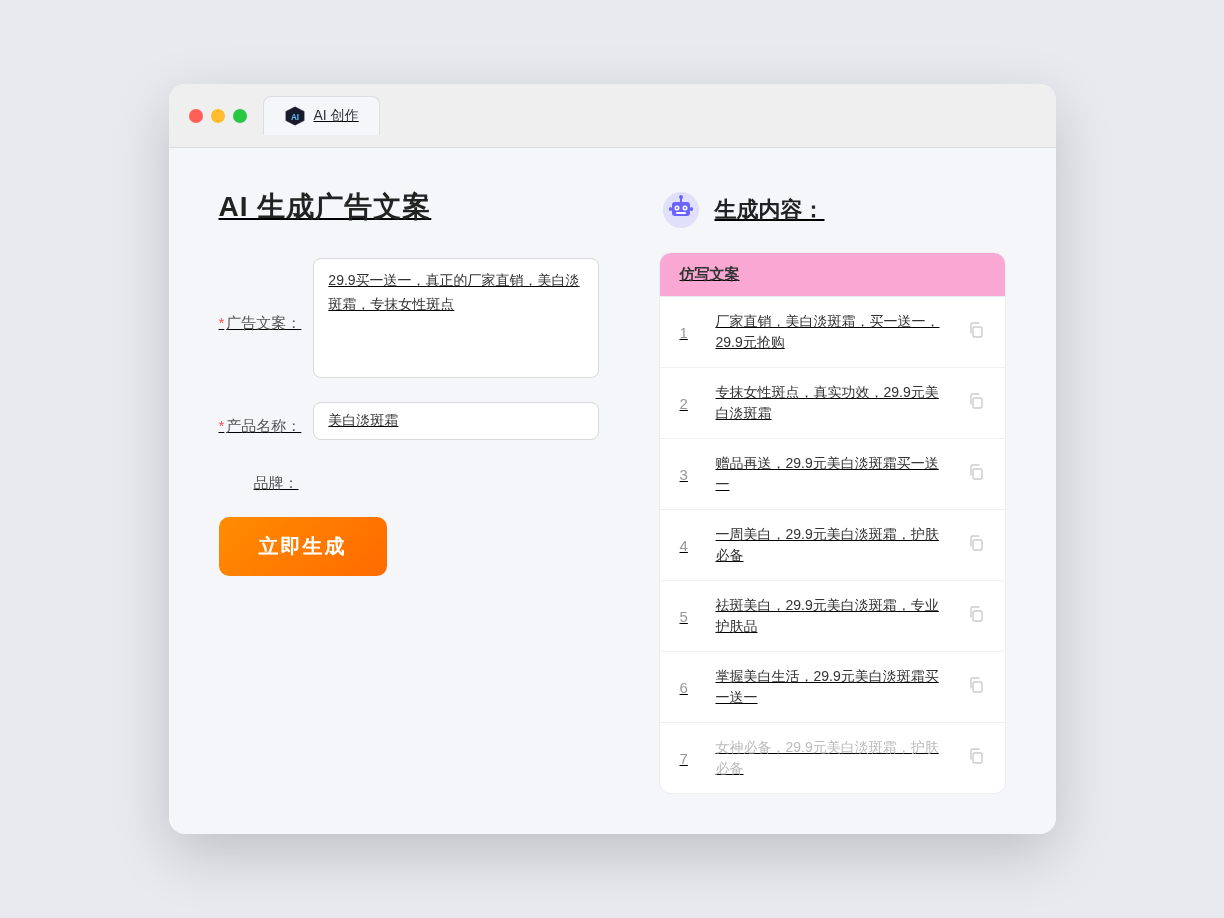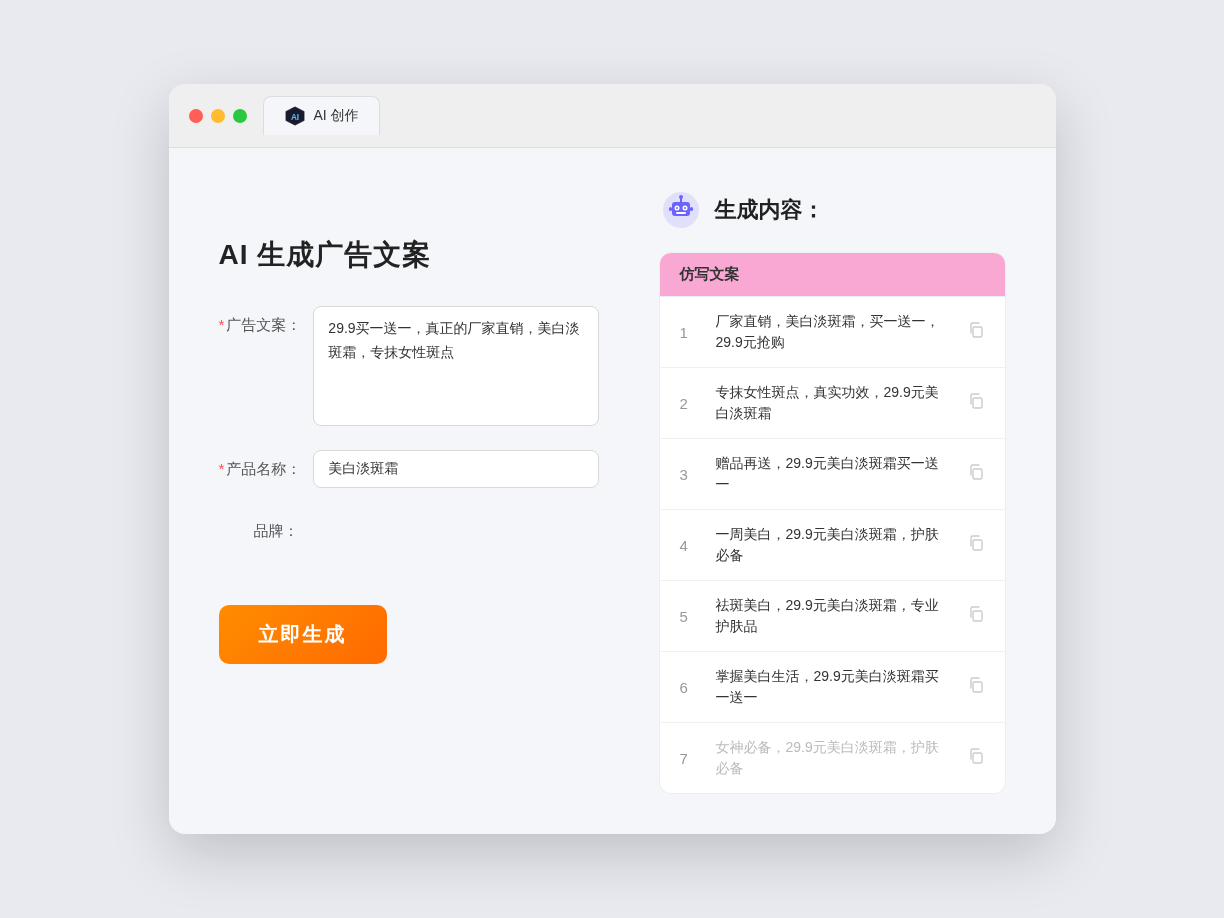--- a/index.html
+++ b/index.html
@@ -14,20 +14,21 @@
     }
 
     .browser-window {
       background: #f5f6fa;
       border-radius: 16px;
       box-shadow: 0 20px 60px rgba(0,0,0,0.18);
       width: 887px;
       min-height: 700px;
       overflow: hidden;
       position: relative;
+      text-decoration: underline;
     }
 
     .browser-titlebar {
       background: #efefef;
       border-bottom: 1px solid #ddd;
       padding: 12px 20px;
       display: flex;
       align-items: center;
       gap: 16px;
     }
@@ -75,26 +76,25 @@
     .left-panel {
       flex: 0 0 380px;
     }
 
     .page-title {
       font-size: 28px;
       font-weight: 700;
       color: #222;
       margin-bottom: 32px;
       letter-spacing: 1px;
-      margin-top: 48px;
     }
 
     .form-group {
       display: flex;
-      align-items: flex-start;
+      align-items: center;
       margin-bottom: 24px;
       gap: 12px;
     }
 
     .form-label {
       font-size: 15px;
       color: #555;
       white-space: nowrap;
       padding-top: 10px;
       min-width: 80px;
@@ -118,21 +118,20 @@
       font-family: inherit;
       resize: none;
     }
 
     textarea.form-input {
       height: 120px;
       line-height: 1.7;
     }
 
     .generate-btn {
-      margin-top: 40px;
       background: linear-gradient(135deg, #ff8c00, #ff6a00);
       color: #fff;
       border: none;
       border-radius: 10px;
       padding: 16px 40px;
       font-size: 20px;
       font-weight: 600;
       cursor: pointer;
       letter-spacing: 2px;
       font-family: inherit;

